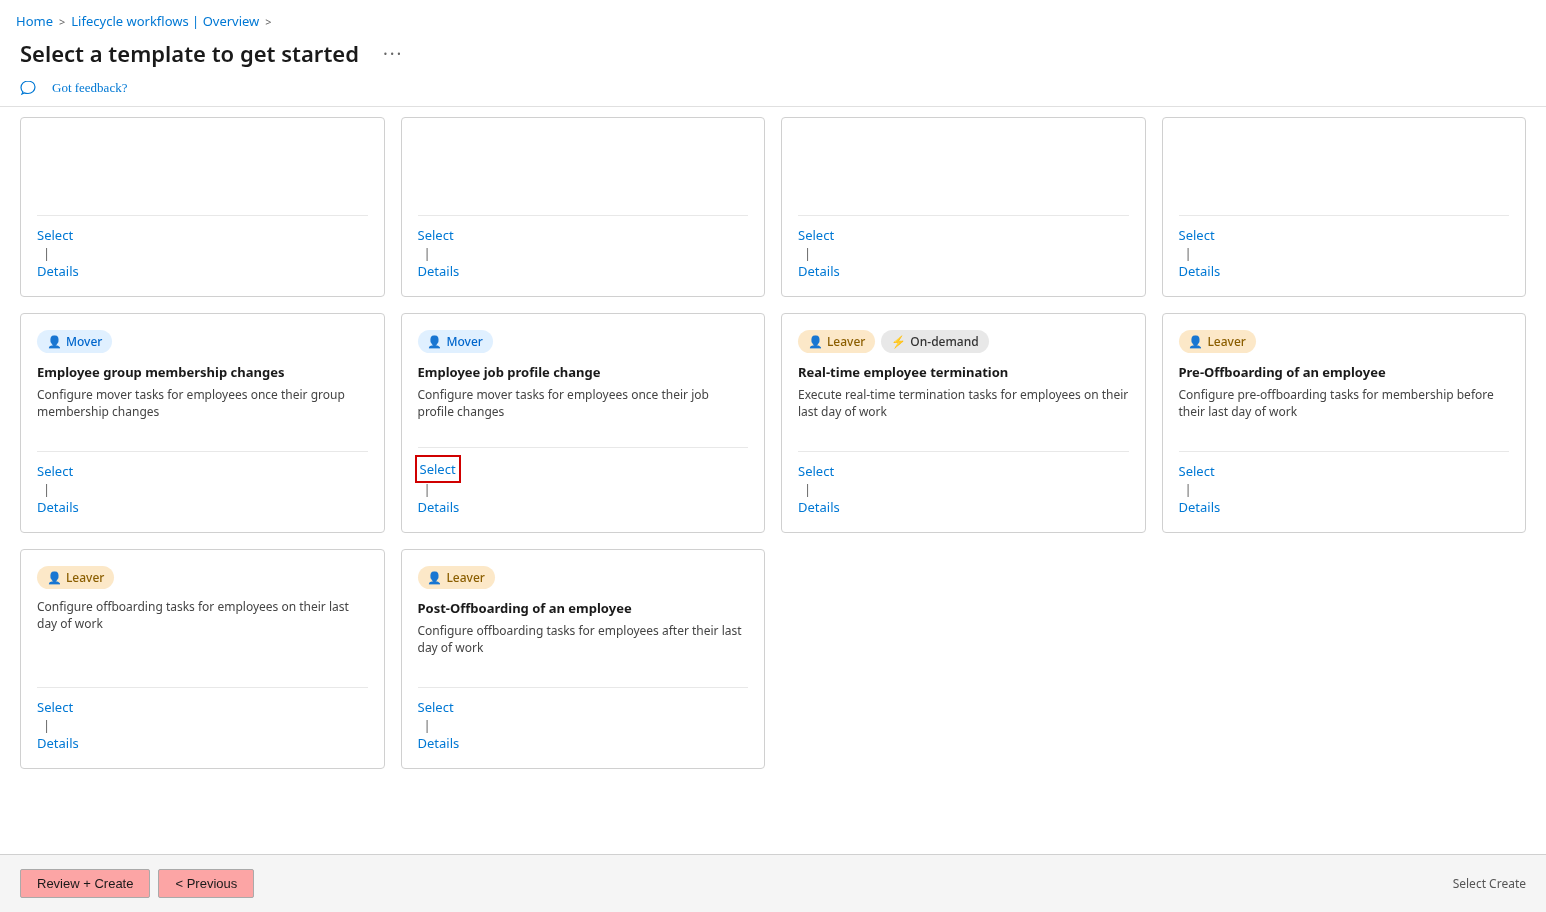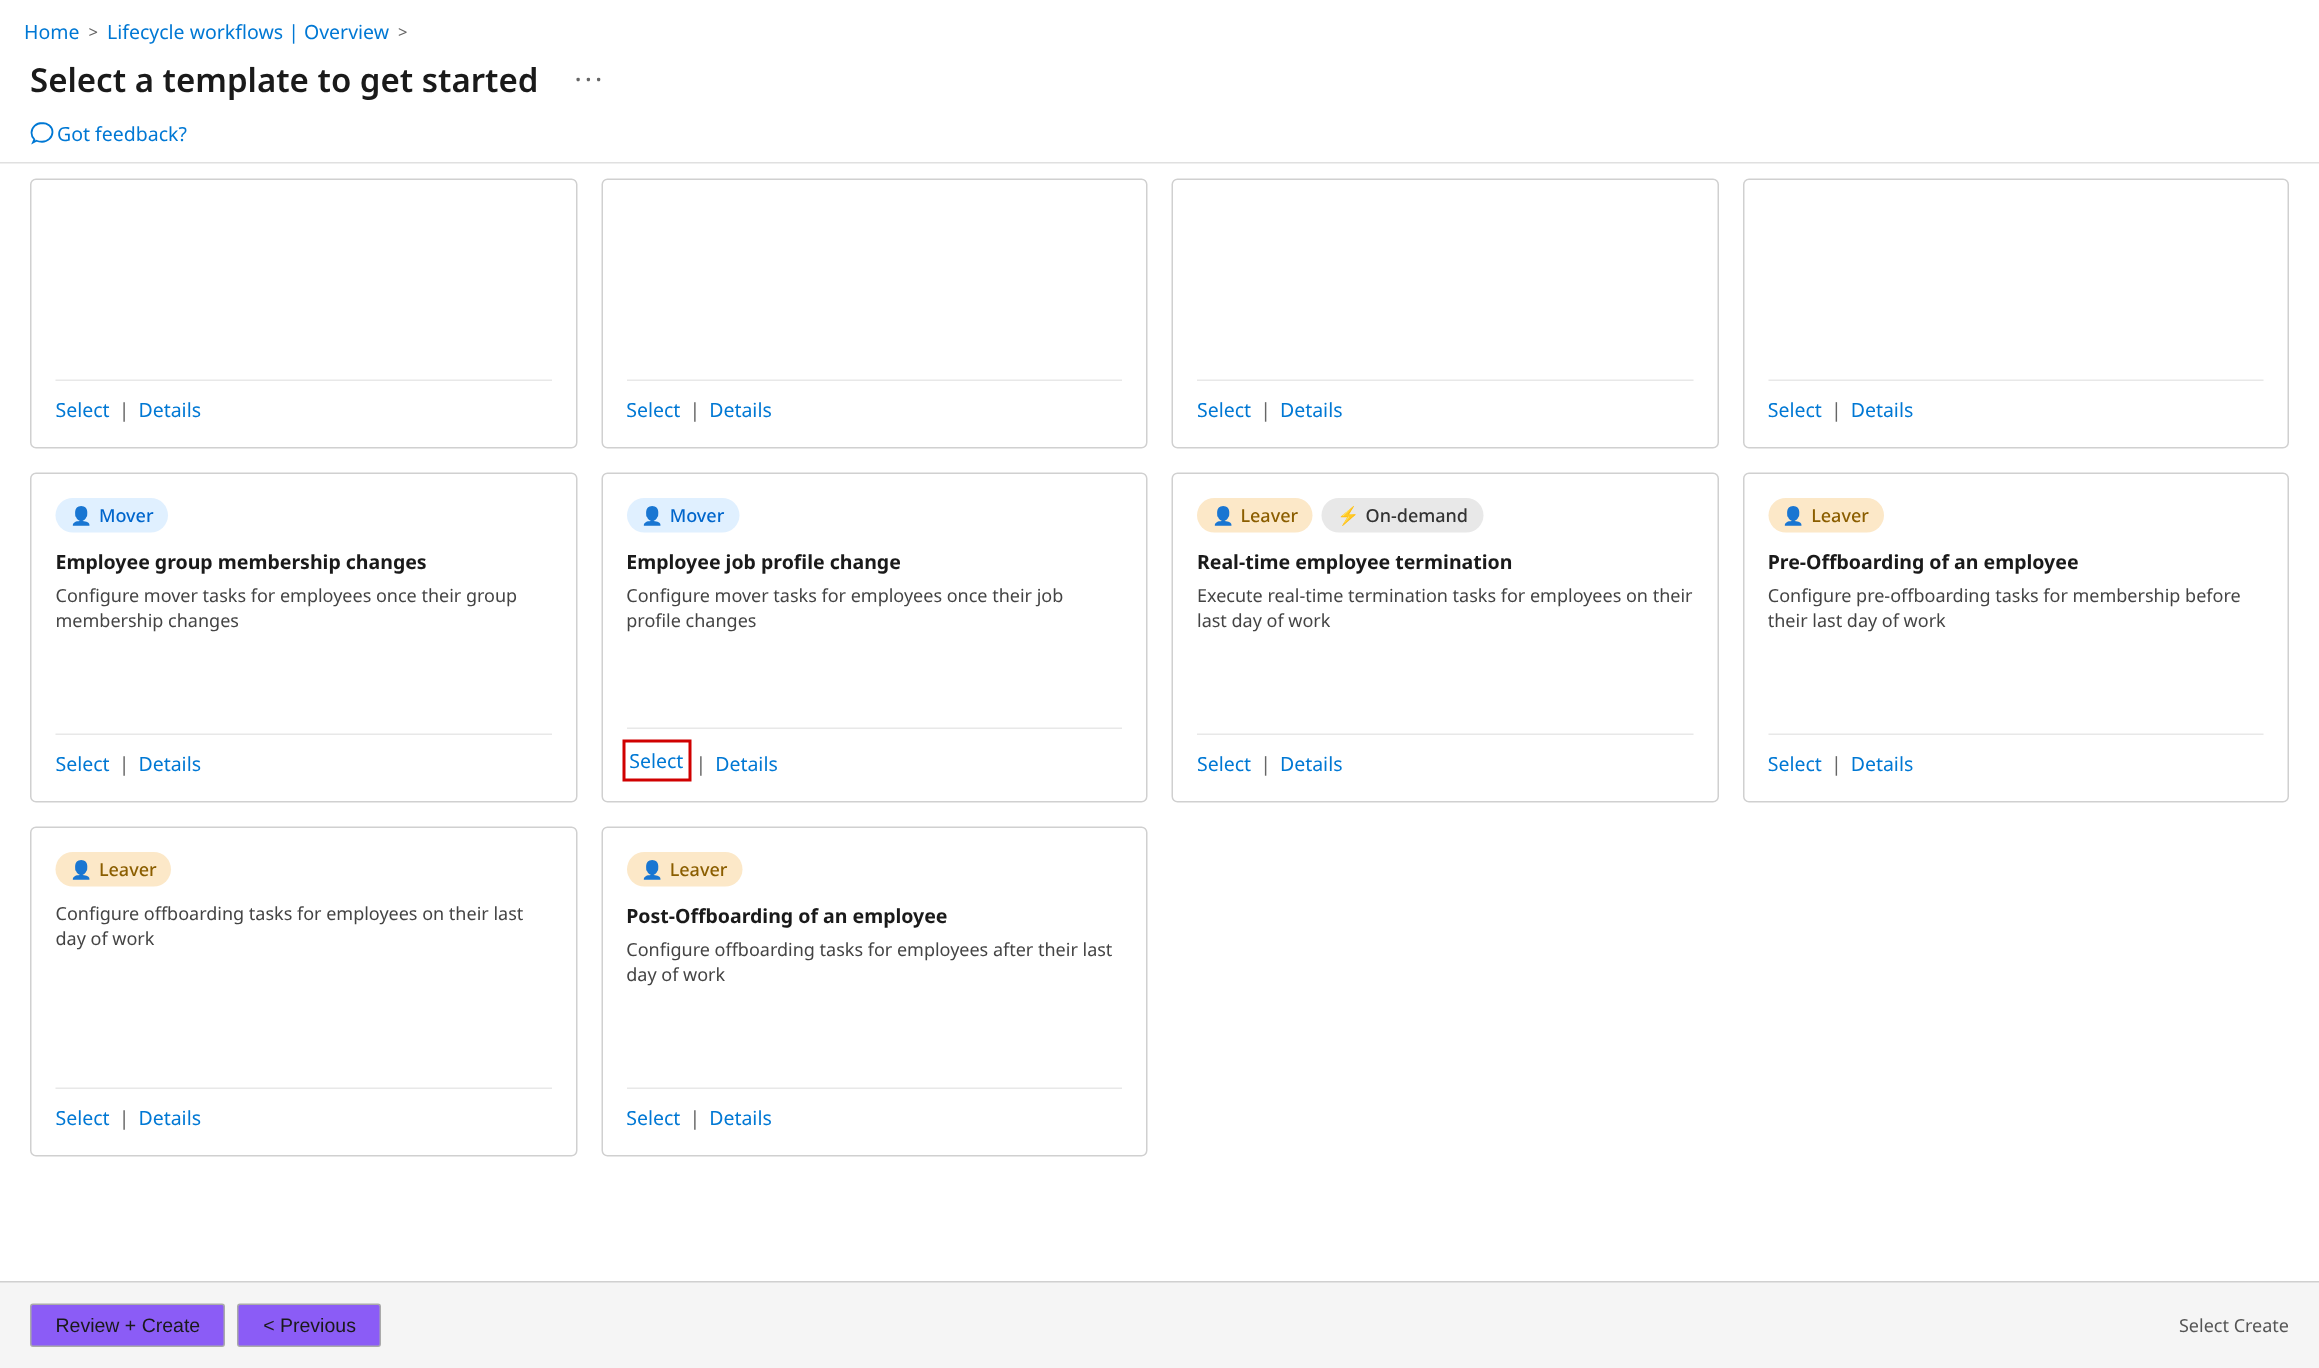--- a/index.html
+++ b/index.html
@@ -51,25 +51,26 @@
       font-size: 18px;
       color: #666;
       cursor: pointer;
       letter-spacing: 2px;
     }
 
     
     .feedback-bar {
       display: flex;
       align-items: center;
-      gap: 2px;
+      gap: 16px;
       padding: 4px 20px 10px 20px;
       font-size: 13px;
       color: #0078d4;
       cursor: pointer;
+      font-family: Liberation Serif, serif;
     }
     .feedback-icon {
       width: 16px;
       height: 16px;
     }
 
     
     .content-area {
       flex: 1;
       overflow-y: auto;
@@ -134,22 +135,23 @@
       font-size: 12px;
       color: #444;
       line-height: 1.4;
     }
 
     .card-footer {
       margin-top: 12px;
       padding-top: 10px;
       border-top: 1px solid #e8e8e8;
       display: flex;
-      align-items: flex-end;
+      align-items: flex-start;
       gap: 0;
+      flex-direction: column;
     }
 
     .card-link {
       color: #0078d4;
       text-decoration: none;
       font-size: 13px;
       cursor: pointer;
       background: none;
       border: none;
       padding: 0;
@@ -176,21 +178,21 @@
     .bottom-bar {
       border-top: 1px solid #d0d0d0;
       padding: 14px 20px;
       display: flex;
       align-items: center;
       gap: 8px;
       background: #f5f5f5;
     }
 
     .btn-secondary {
-      background: #8b5cf6;
+      background: #fca5a5;
       border: 1px solid #aaa;
       color: #1a1a1a;
       padding: 6px 16px;
       font-size: 13px;
       cursor: pointer;
       border-radius: 2px;
     }
 
     
     .content-area::-webkit-scrollbar { width: 6px; }

